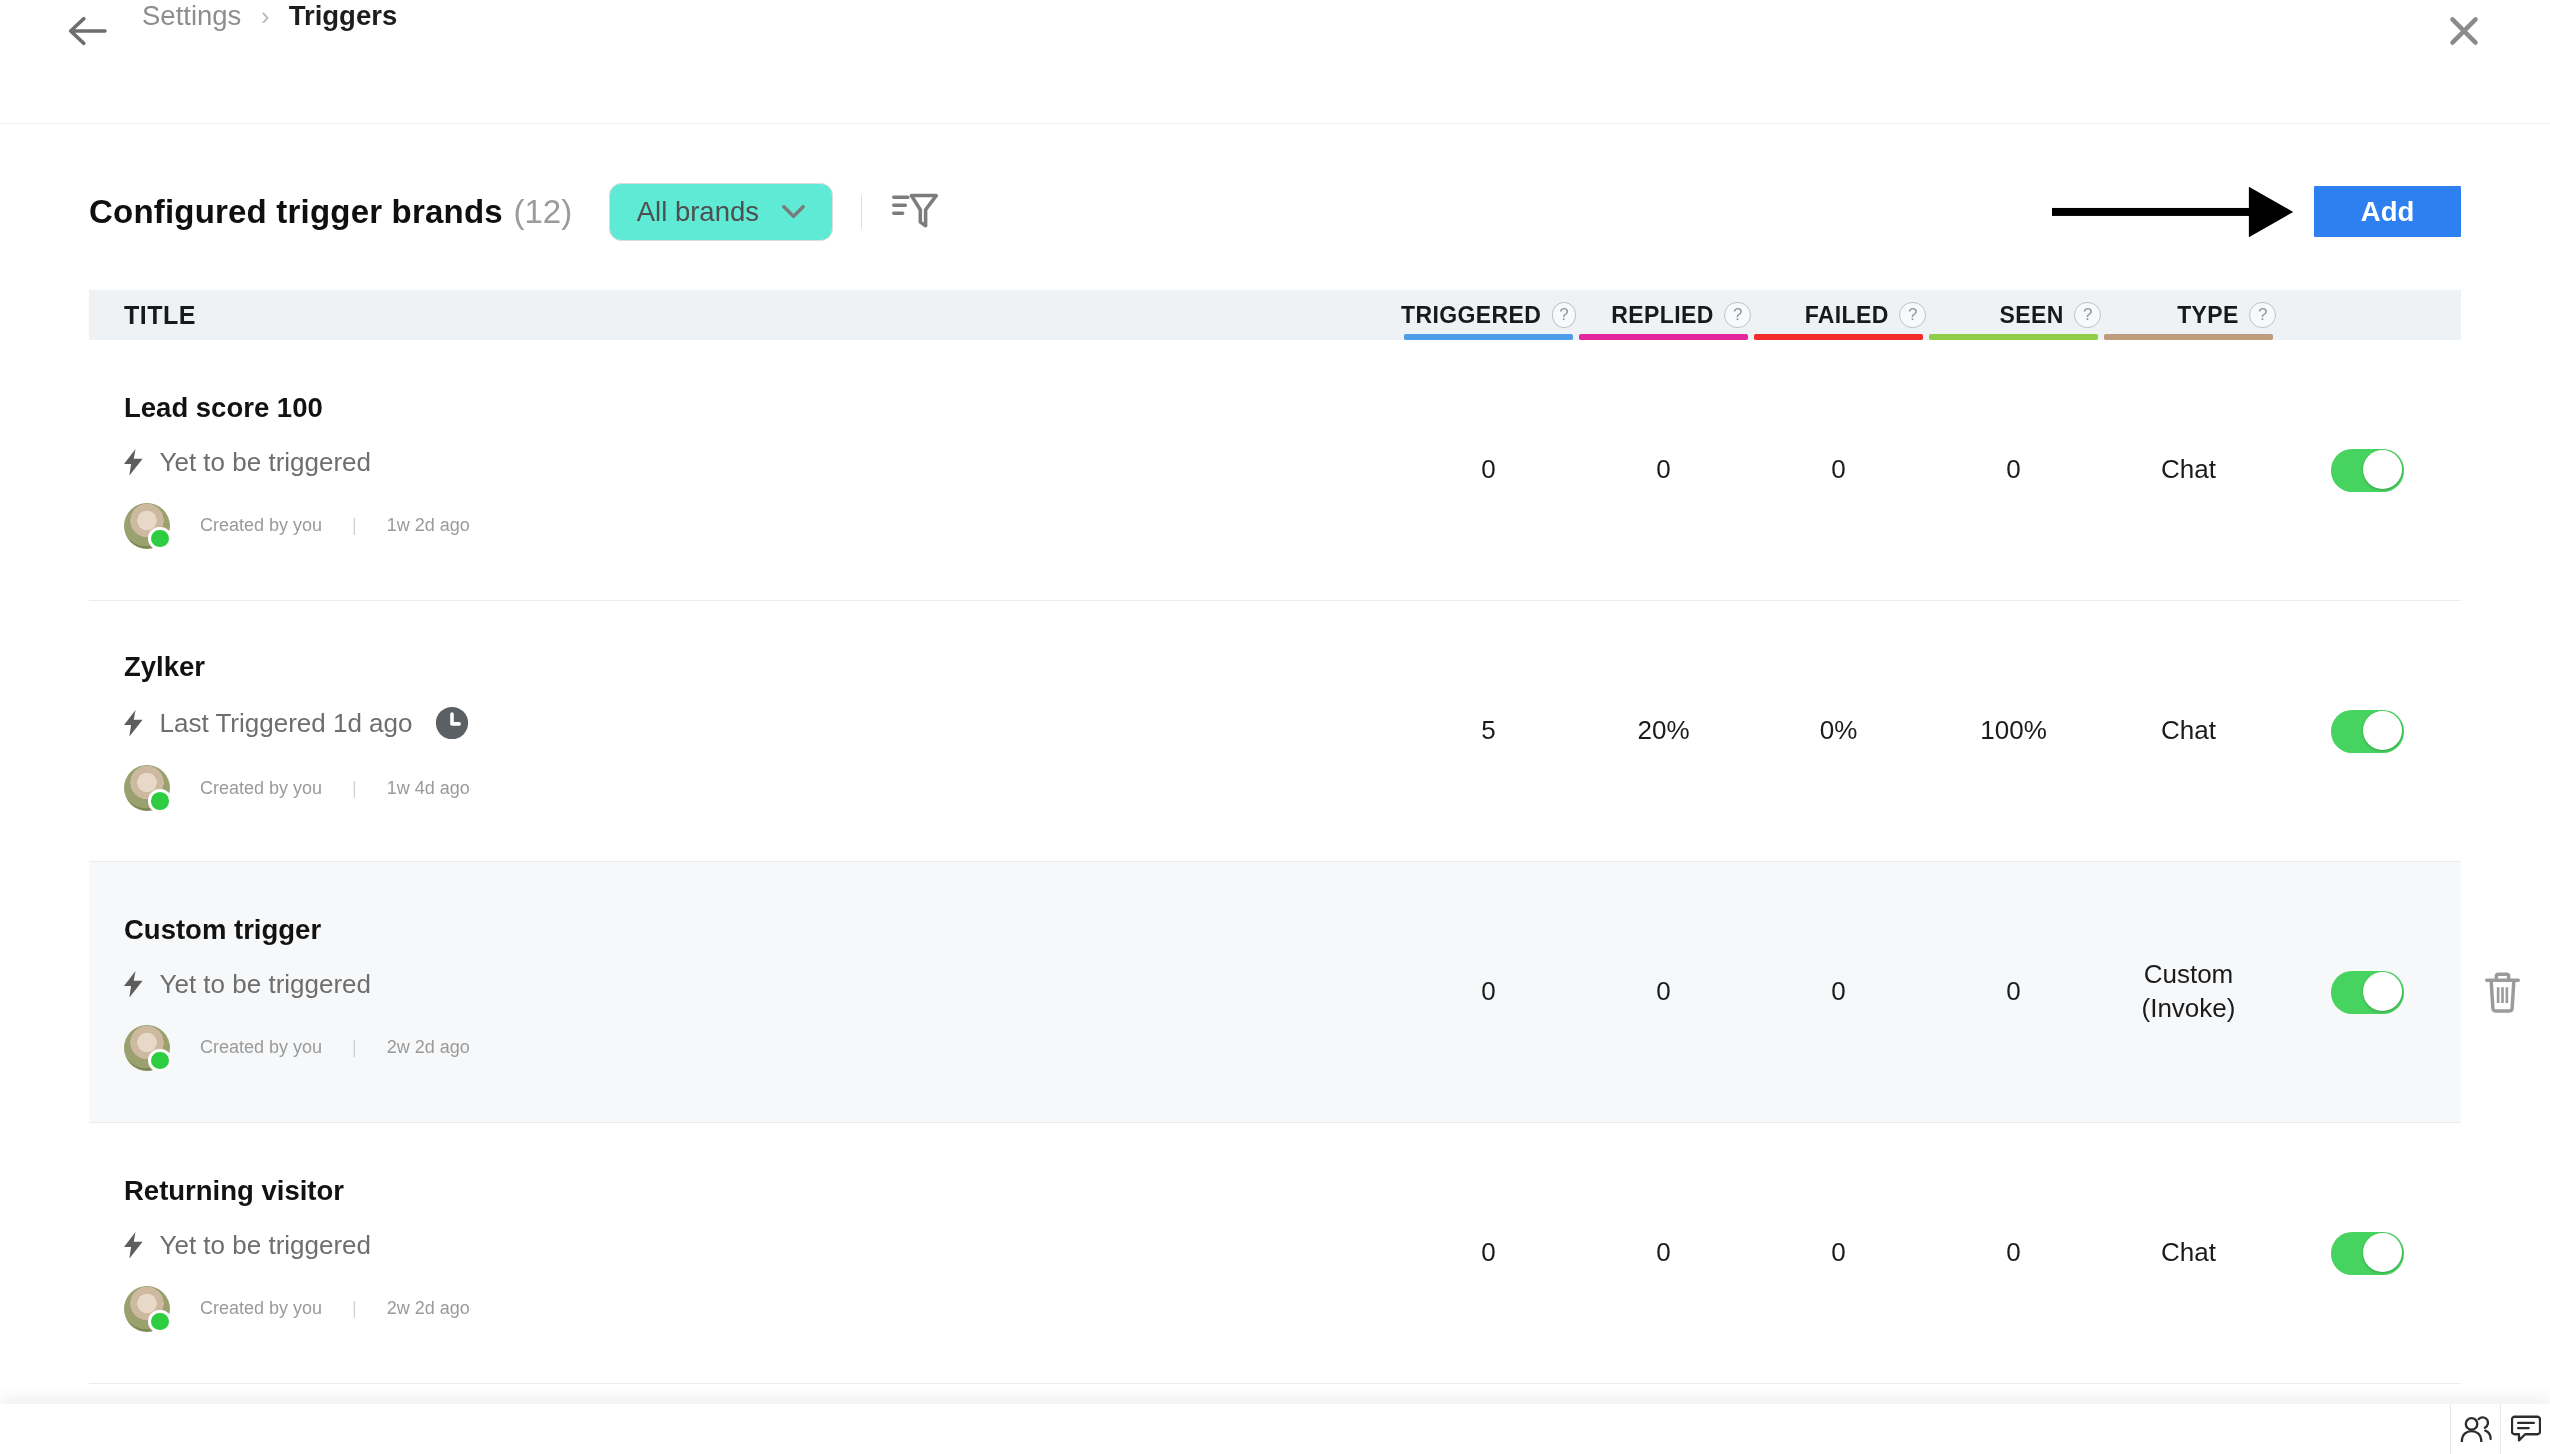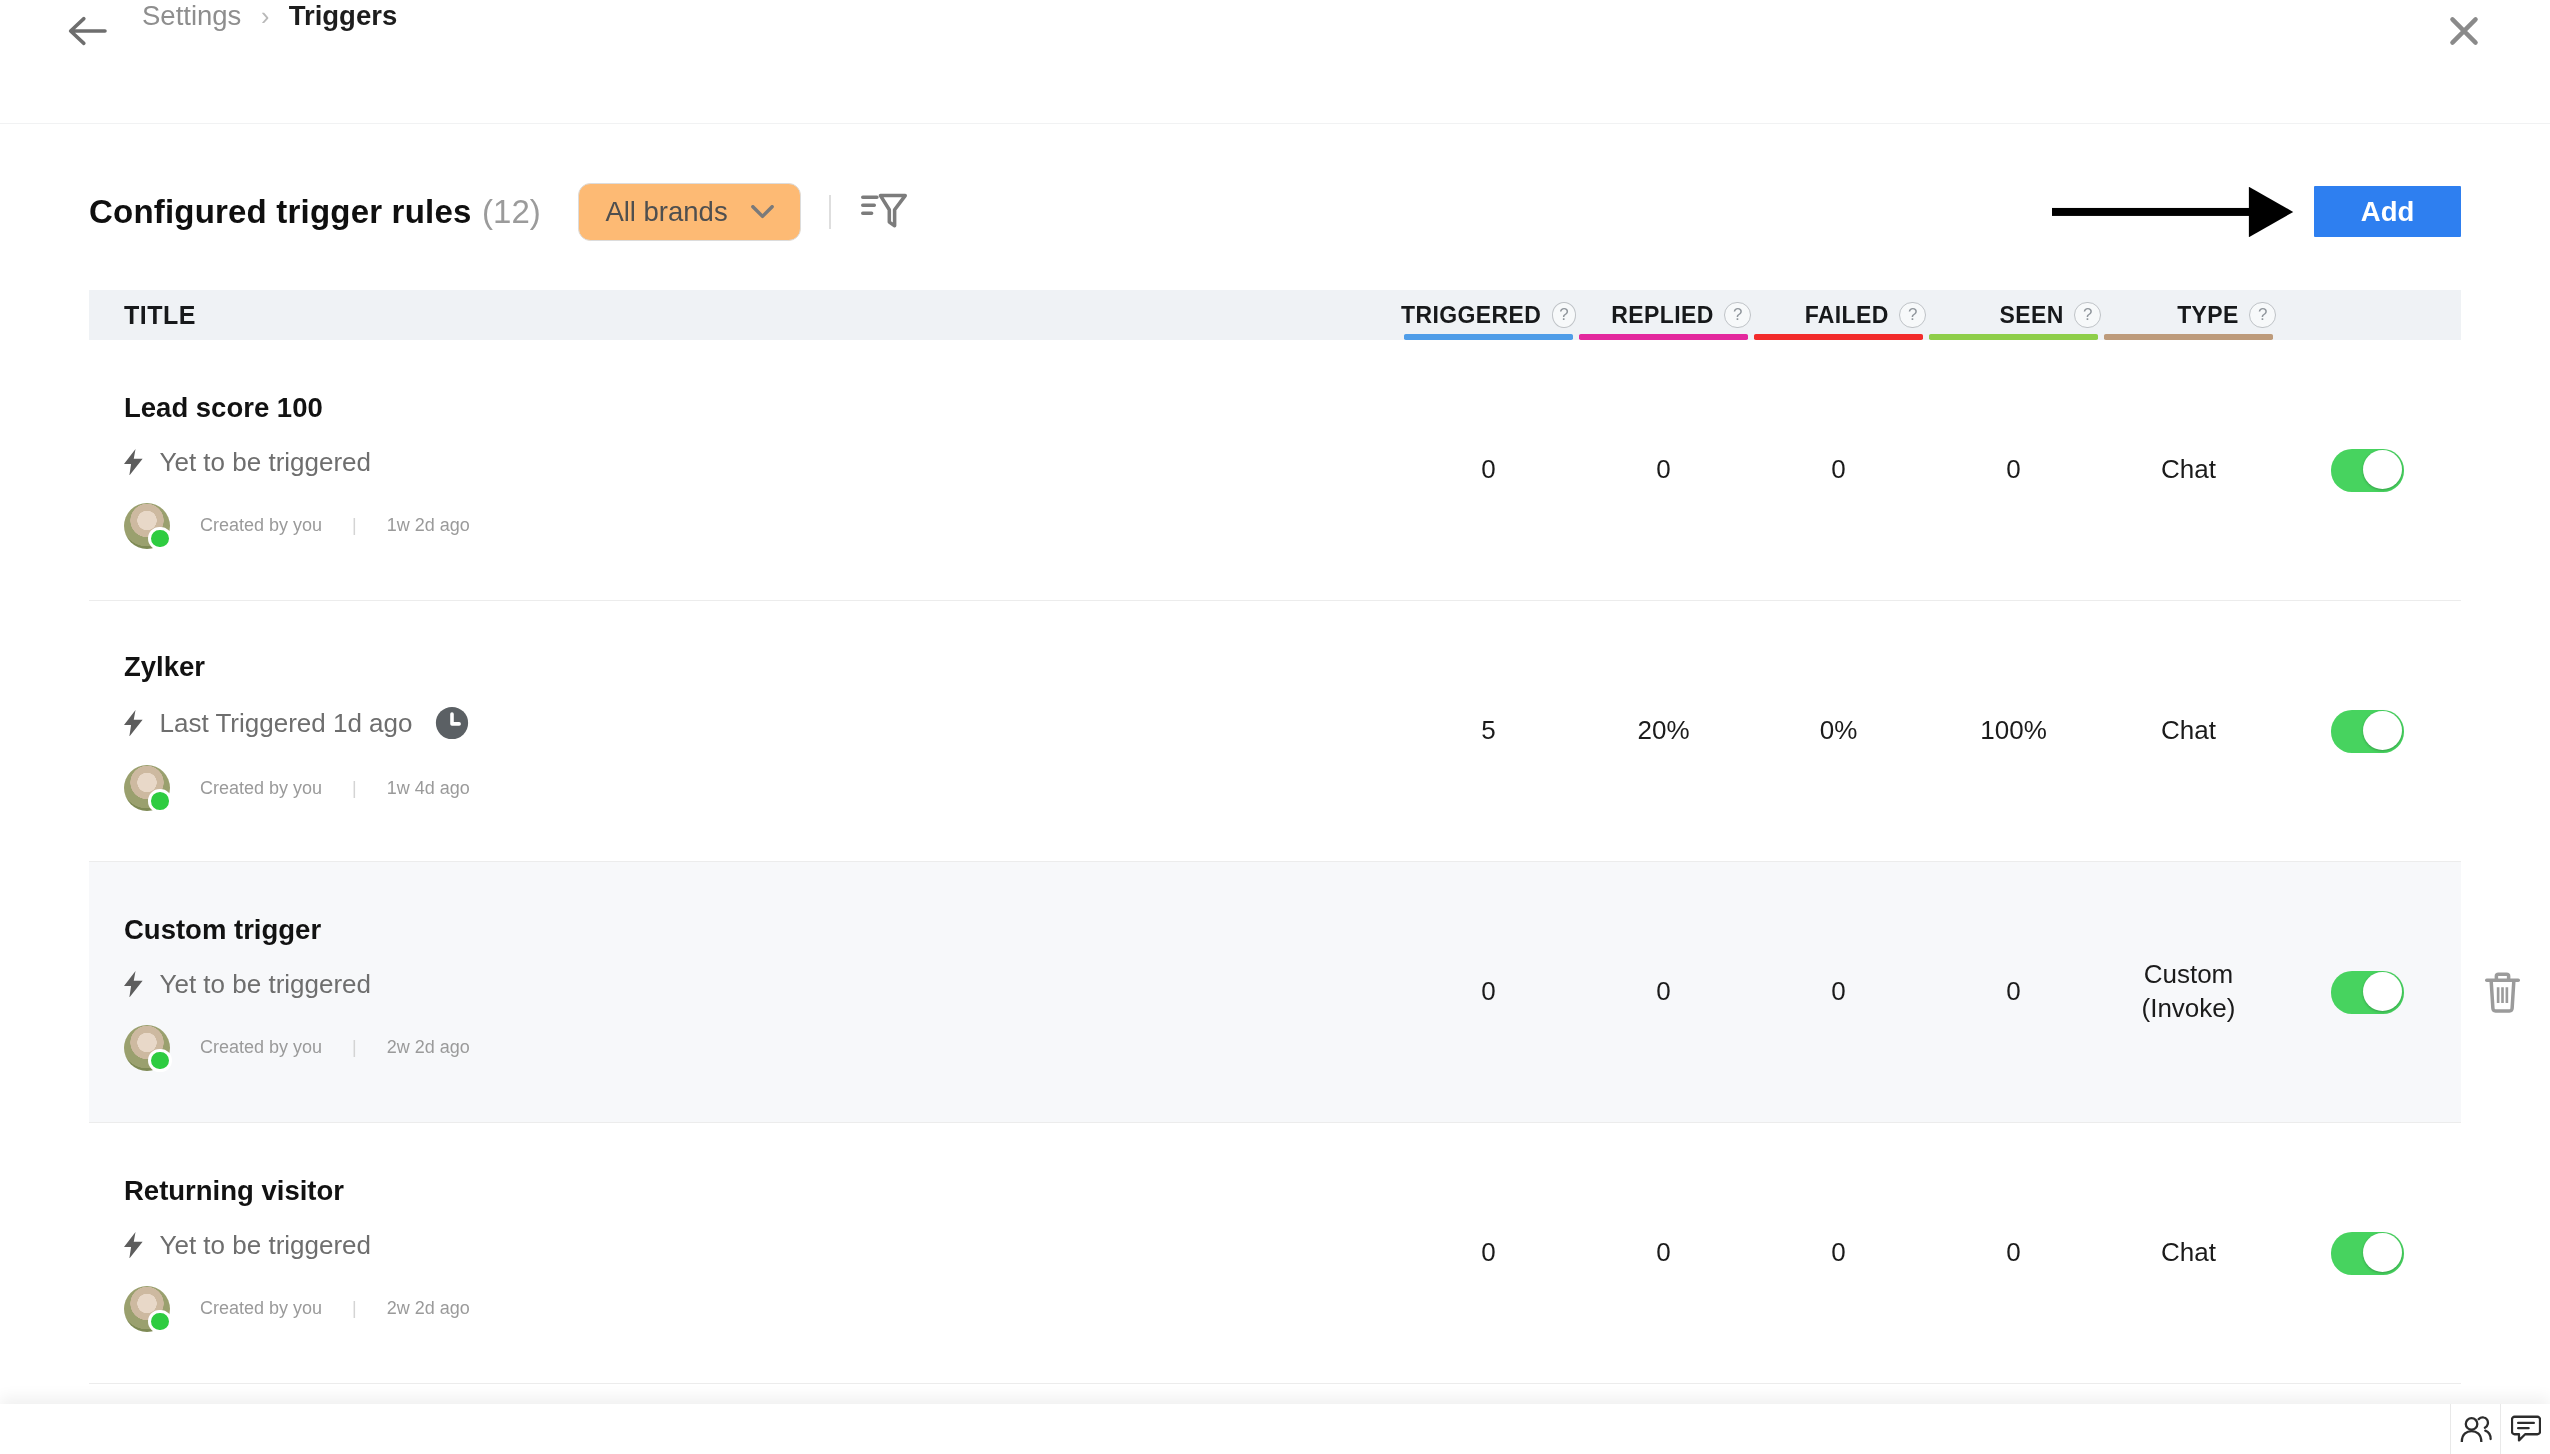--- a/index.html
+++ b/index.html
@@ -17,21 +17,21 @@
   .spacer { flex:1; }
   .close-btn { width:62px; height:62px; display:flex; align-items:center; justify-content:center; cursor:pointer; }
 
   
   .content { padding:0 89px; position:relative; }
 
   .toolbar { margin-top:51px; height:73px; display:flex; align-items:center; }
   .page-title { font-size:33px; font-weight:bold; color:#0f0f0f; letter-spacing:0.2px; }
   .page-count { font-size:33px; color:#9b9b9b; font-weight:normal; margin-left:10.6px; }
   .brand-select { margin-left:37px; height:58px; padding:0 26.6px; border:1.8px solid #dcdcdc;
-    border-radius:12.4px; background:#fdba74; display:flex; align-items:center; gap:23px;
+    border-radius:12.4px; background:#5eead4; display:flex; align-items:center; gap:23px;
     font-size:27.5px; color:#4f4f4f; cursor:pointer; }
   .v-div { width:1.8px; height:34px; background:#dedede; margin:0 28px; }
   .filter-btn { width:50px; height:50px; display:flex; align-items:center; justify-content:center; cursor:pointer; }
   .search-box { margin-left:19.5px; width:483px; height:62px; border:2.7px solid #3e8df2;
     border-radius:32px; background:#fff; display:flex; align-items:center; padding:0 23px; gap:14px; }
   .search-box input { border:none; outline:none; flex:1; font-size:27.5px; color:#333;
     font-family:"Liberation Sans", sans-serif; background:transparent; }
   .search-box input::placeholder { color:#a9adb2; }
   .annot-arrow { margin-right:19.5px; display:block; }
   .add-btn { width:147px; height:51px; border:none; border-radius:1px; background:#2e7ff0;
@@ -99,21 +99,21 @@
   <div class="close-btn">
     <svg width="32" height="32" viewBox="0 0 36 36">
       <path d="M5 5 L31 31 M31 5 L5 31" stroke="#8a8a8a" stroke-width="5" stroke-linecap="round"></path>
     </svg>
   </div>
 </div>
 
 <div class="content">
 
   <div class="toolbar">
-    <span class="page-title">Configured trigger rules</span>
+    <span class="page-title">Configured trigger brands</span>
     <span class="page-count">(12)</span>
 
     <div class="brand-select">
       <span>All brands</span>
       <svg width="23" height="14" viewBox="0 0 26 16">
         <path d="M2 2 L13 13 L24 2" stroke="#7a7a7a" stroke-width="4" fill="none" stroke-linecap="round" stroke-linejoin="round"></path>
       </svg>
     </div>
 
     <div class="v-div"></div>

